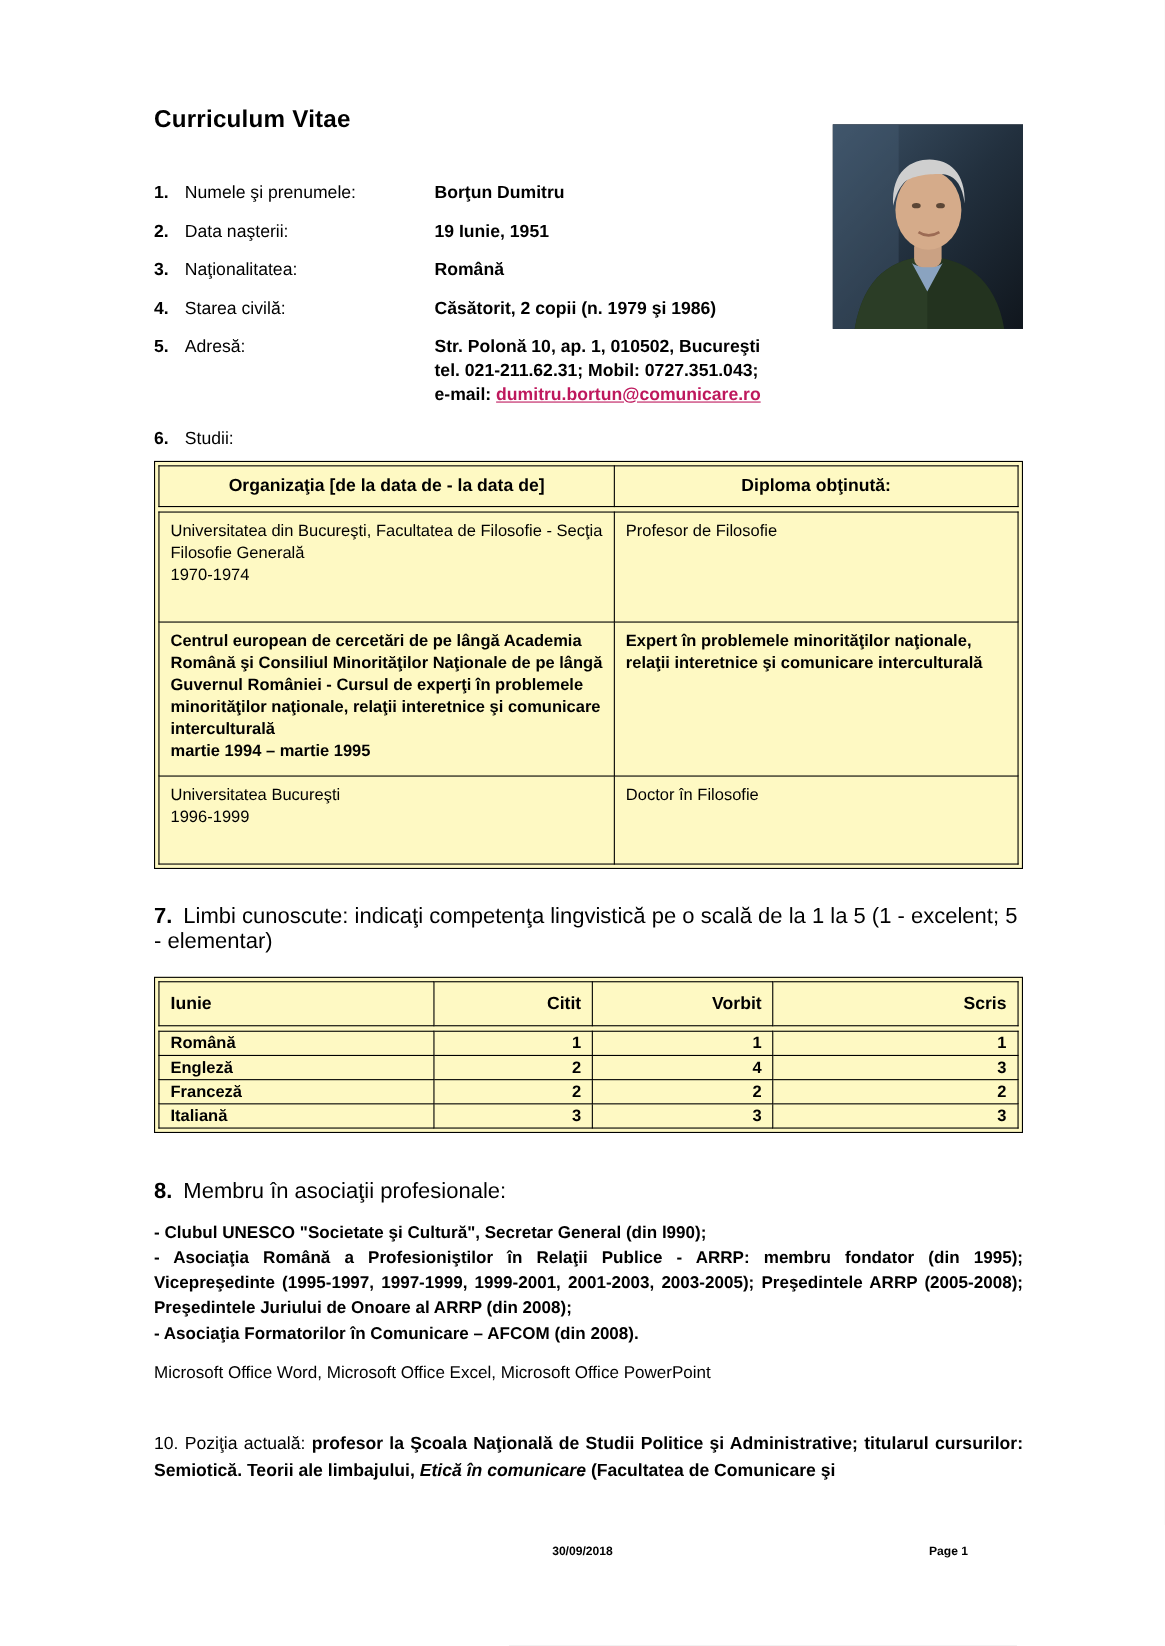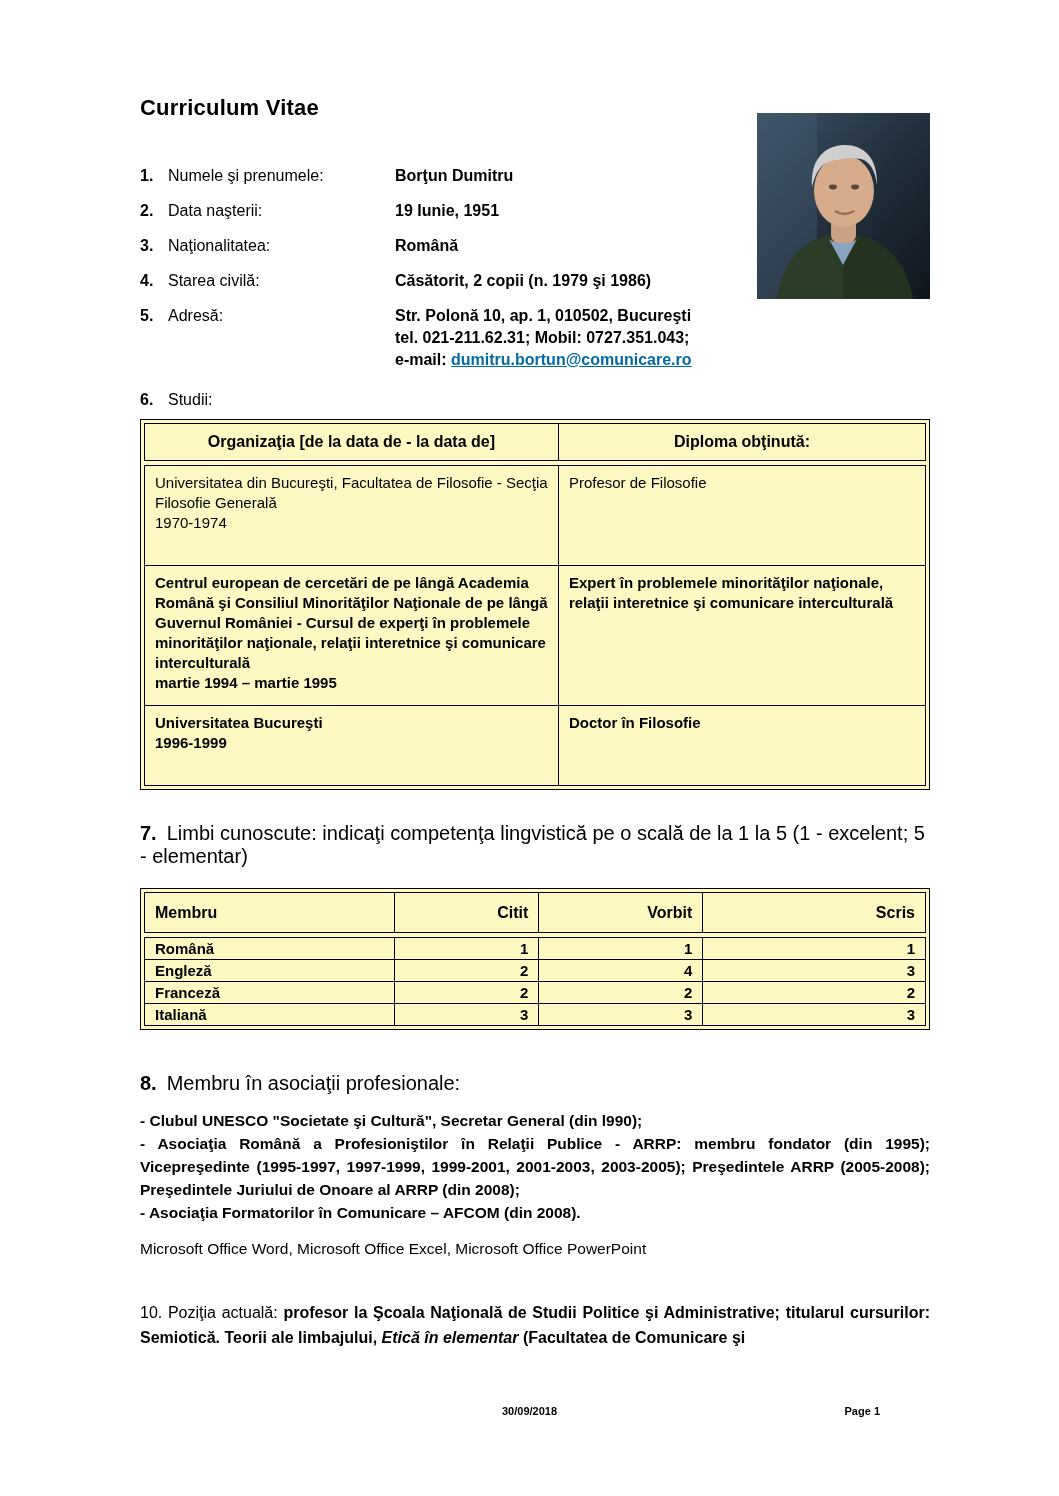--- a/index.html
+++ b/index.html
@@ -12,37 +12,37 @@
   .content { position:absolute; left:140px; right:129px; top:95px; }
 
   .doc-title { font-size:22px; font-weight:bold; margin:0 0 44px 0; letter-spacing:0.2px; }
 
   
   .p-item { display:flex; align-items:flex-start; margin-bottom:14px; font-size:16px; line-height:21px; }
   .p-num { font-weight:bold; width:28px; flex:0 0 28px; }
   .p-label { width:227px; flex:0 0 227px; }
   .p-value { font-weight:bold; }
   .addr-lines div { line-height:22px; }
-  .email-link { color:#0369a1; font-weight:bold; text-decoration:underline; }
+  .email-link { color:#be185d; font-weight:bold; text-decoration:underline; }
 
   .section-head { display:flex; font-size:16px; margin:20px 0 10px 0; }
   .section-head .p-num { width:28px; }
 
   
   .tbl-wrap { border:1px solid #000; padding:3px; background:#fef9c3; }
   table { border-collapse:collapse; width:100%; }
   th, td { border:1px solid #000; font-size:15px; padding:7px 10px; vertical-align:top; text-align:left; }
   th { font-size:16px; text-align:center; padding:9px 6px; }
   .studies-head { margin-bottom:4px; }
   .col-org { width:53%; }
   .col-dip { width:47%; }
   .pre { white-space:pre-line; line-height:20px; }
   .studies-body tr:nth-child(1) td { height:100px; }
   .studies-body tr:nth-child(2) td { height:140px; font-weight:bold; }
-  .studies-body tr:nth-child(3) td { height:80px; font-weight:bold; }
+  .studies-body tr:nth-child(3) td { height:80px; font-weight:normal; }
 
   .para { font-size:20px; line-height:23px; margin:32px 0 20px 0; }
   .para .inline-num { font-weight:bold; margin-right:10px; }
 
   
   .lang-head th { height:40px; vertical-align:middle; padding:4px 10px; }
   .lang-head th:first-child { text-align:left; }
   .lang-body { margin-top:4px; }
   .lang-body td { font-weight:bold; padding:2px 10px; height:22px; }
   .lang-body td.center, .lang-head th.center { text-align:right; }
@@ -174,21 +174,21 @@
         </tbody>
       </table>
     </div>
 
     <p class="para"><span class="inline-num">7.</span><span>Limbi cunoscute: indicaţi competenţa lingvistică pe o scală de la 1 la 5 (1 - excelent; 5 - elementar)</span></p>
 
     <div class="tbl-wrap">
       <table class="lang-head-tbl lang-head">
         <tbody>
           <tr>
-            <th class="lc-limba">Membru</th>
+            <th class="lc-limba">Iunie</th>
             <th class="lc-citit center">Citit</th>
             <th class="lc-vorbit center">Vorbit</th>
             <th class="lc-scris center">Scris</th>
           </tr>
         </tbody>
       </table>
       <table class="lang-body">
         <tbody>
           <tr>
             <td class="lc-limba">Română</td>
@@ -220,21 +220,21 @@
 
     <p class="para" style="margin-top:42px; margin-bottom:0;"><span class="inline-num">8.</span><span>Membru în asociaţii profesionale:</span></p>
     <div class="bold-block">
       <div>-  Clubul UNESCO "Societate şi Cultură", Secretar General (din l990);</div>
       <div>- Asociaţia Română a Profesioniştilor în Relaţii Publice - ARRP: membru fondator (din 1995); Vicepreşedinte (1995-1997, 1997-1999, 1999-2001, 2001-2003, 2003-2005); Preşedintele ARRP (2005-2008); Preşedintele Juriului de Onoare al ARRP (din 2008);</div>
       <div>- Asociaţia Formatorilor în Comunicare – AFCOM (din 2008).</div>
     </div>
 
     <div class="skills-line">Microsoft Office Word, Microsoft Office Excel, Microsoft Office PowerPoint</div>
 
-    <p class="position-para"><span>10. Poziţia actuală: </span><span class="b">profesor la Şcoala Naţională de Studii Politice şi Administrative; titularul cursurilor: Semiotică. Teorii ale limbajului, </span><span class="bi">Etică în elementar</span><span class="b"> (Facultatea de  Comunicare şi</span></p>
+    <p class="position-para"><span>10. Poziţia actuală: </span><span class="b">profesor la Şcoala Naţională de Studii Politice şi Administrative; titularul cursurilor: Semiotică. Teorii ale limbajului, </span><span class="bi">Etică în comunicare</span><span class="b"> (Facultatea de  Comunicare şi</span></p>
 
   </div>
 
   <div class="footer">
     <span class="footer-date">30/09/2018</span>
     <span class="footer-page">Page 1</span>
   </div>
 
 </div>
 

